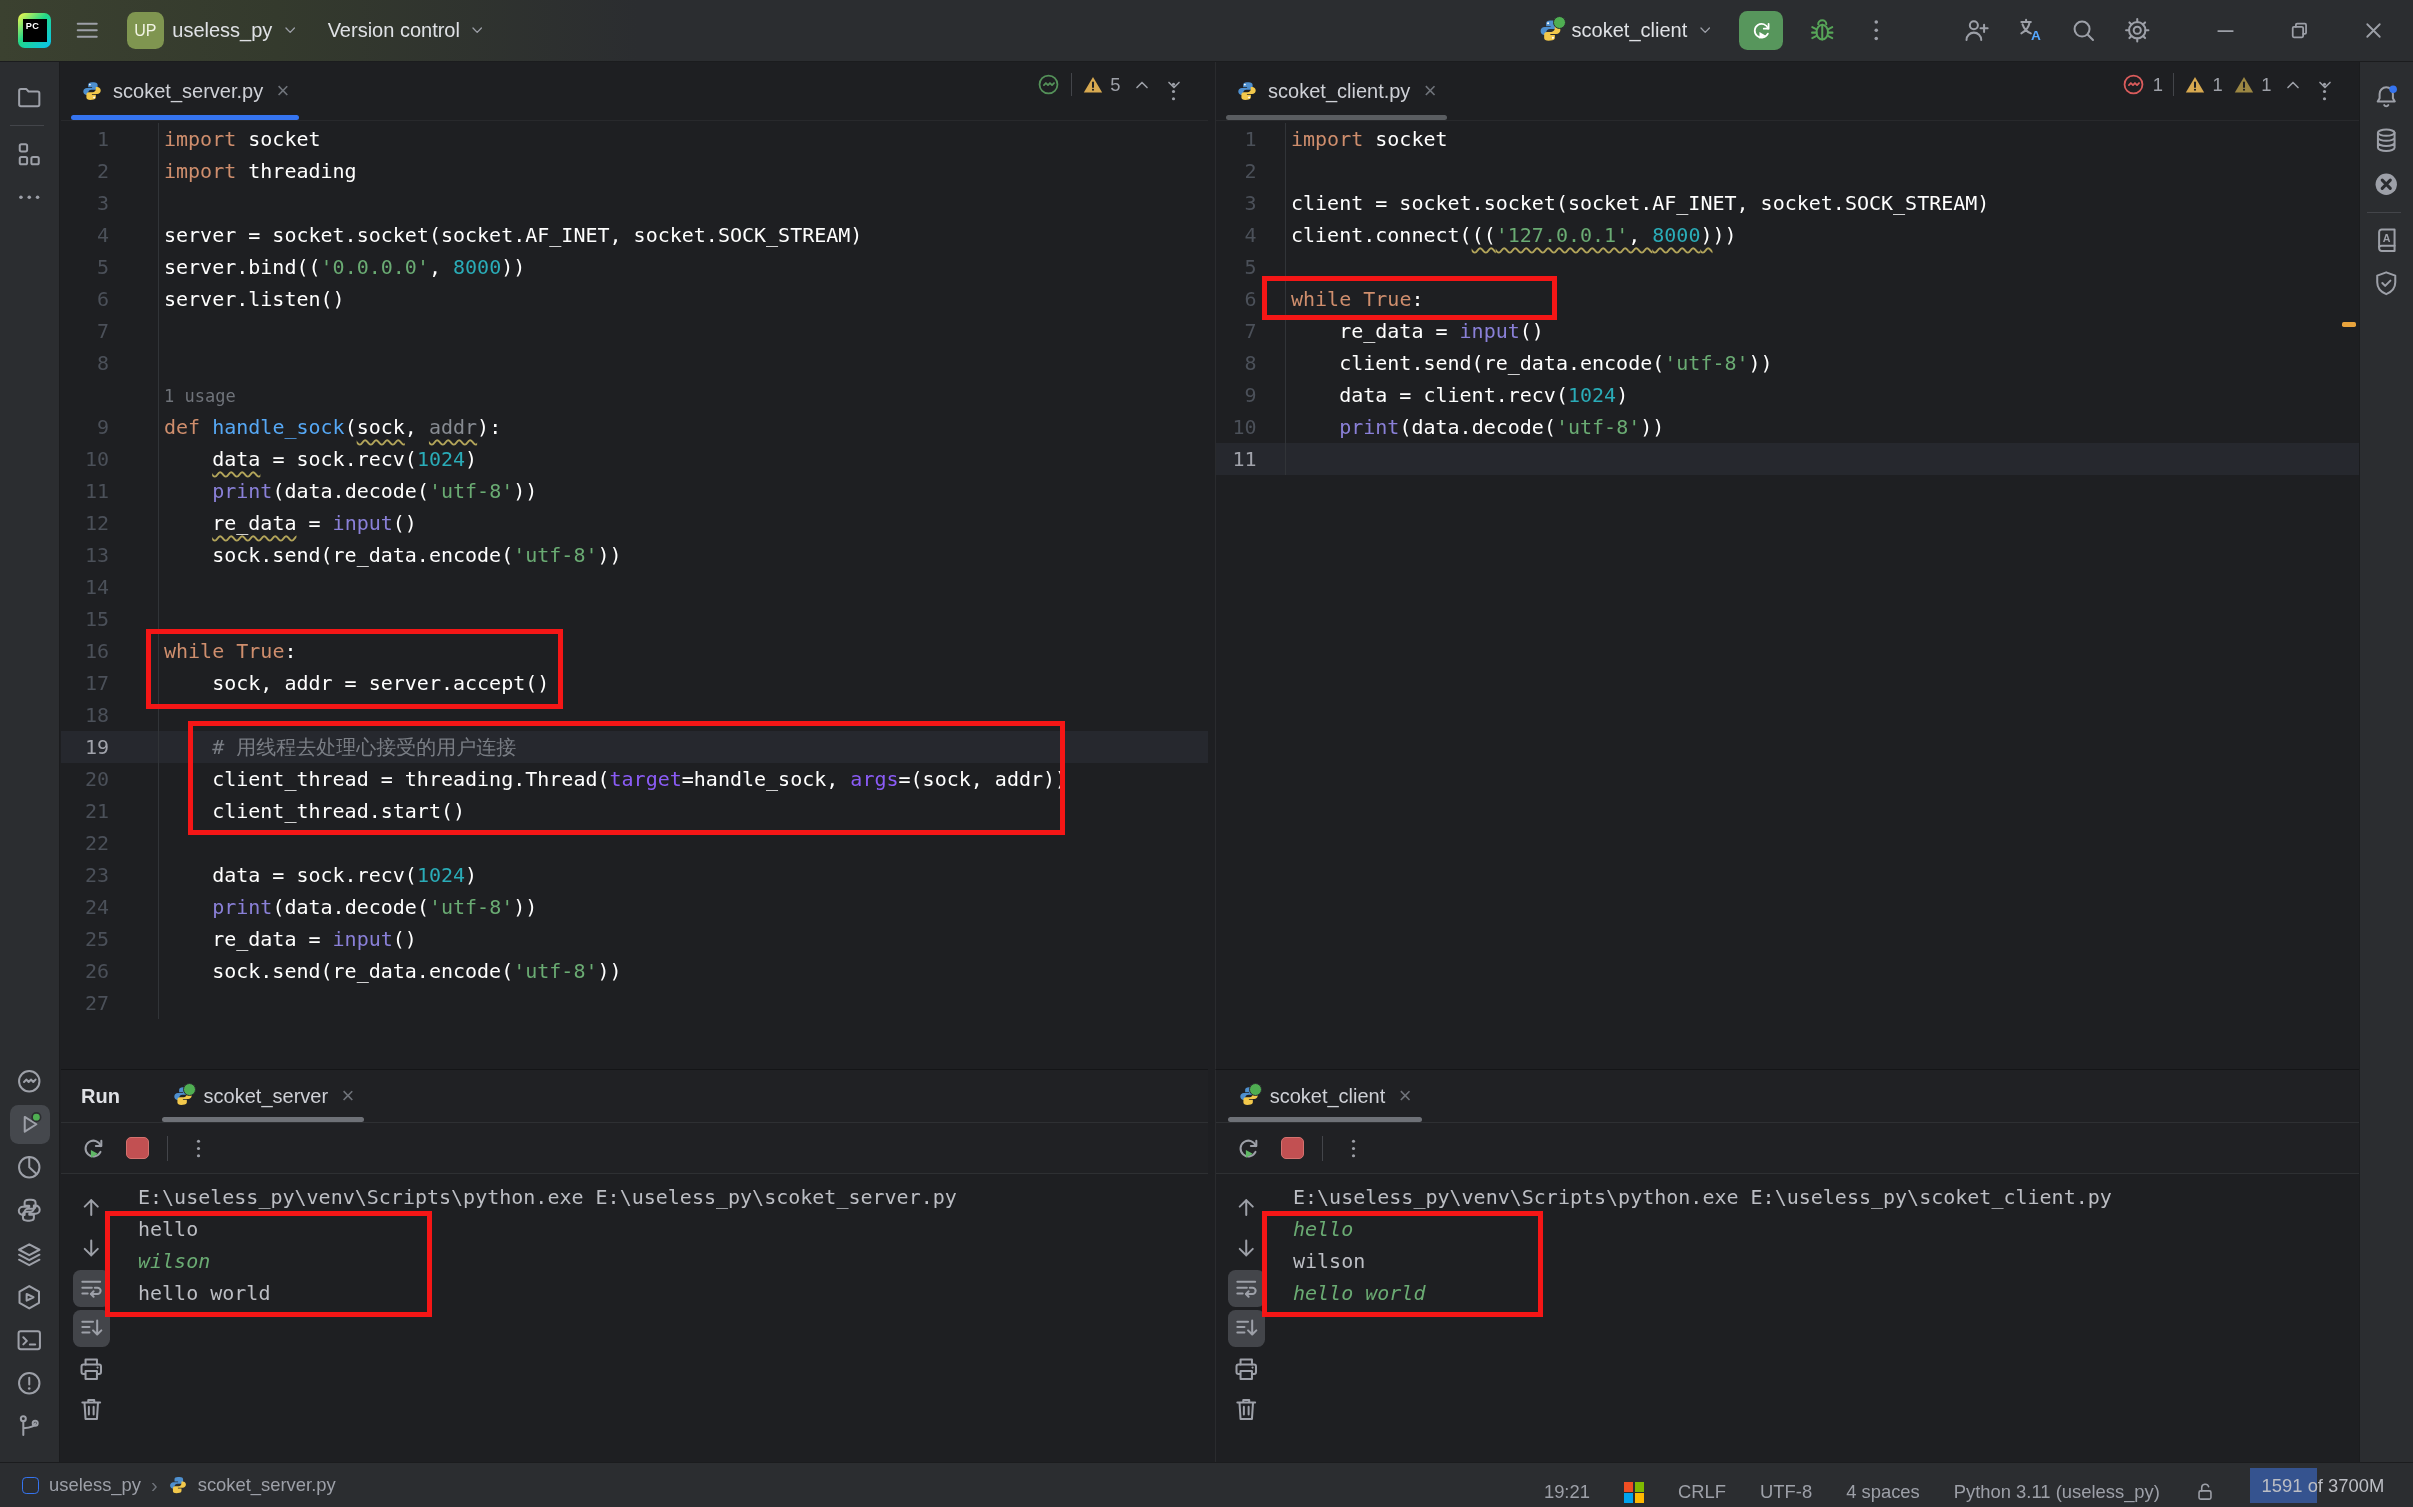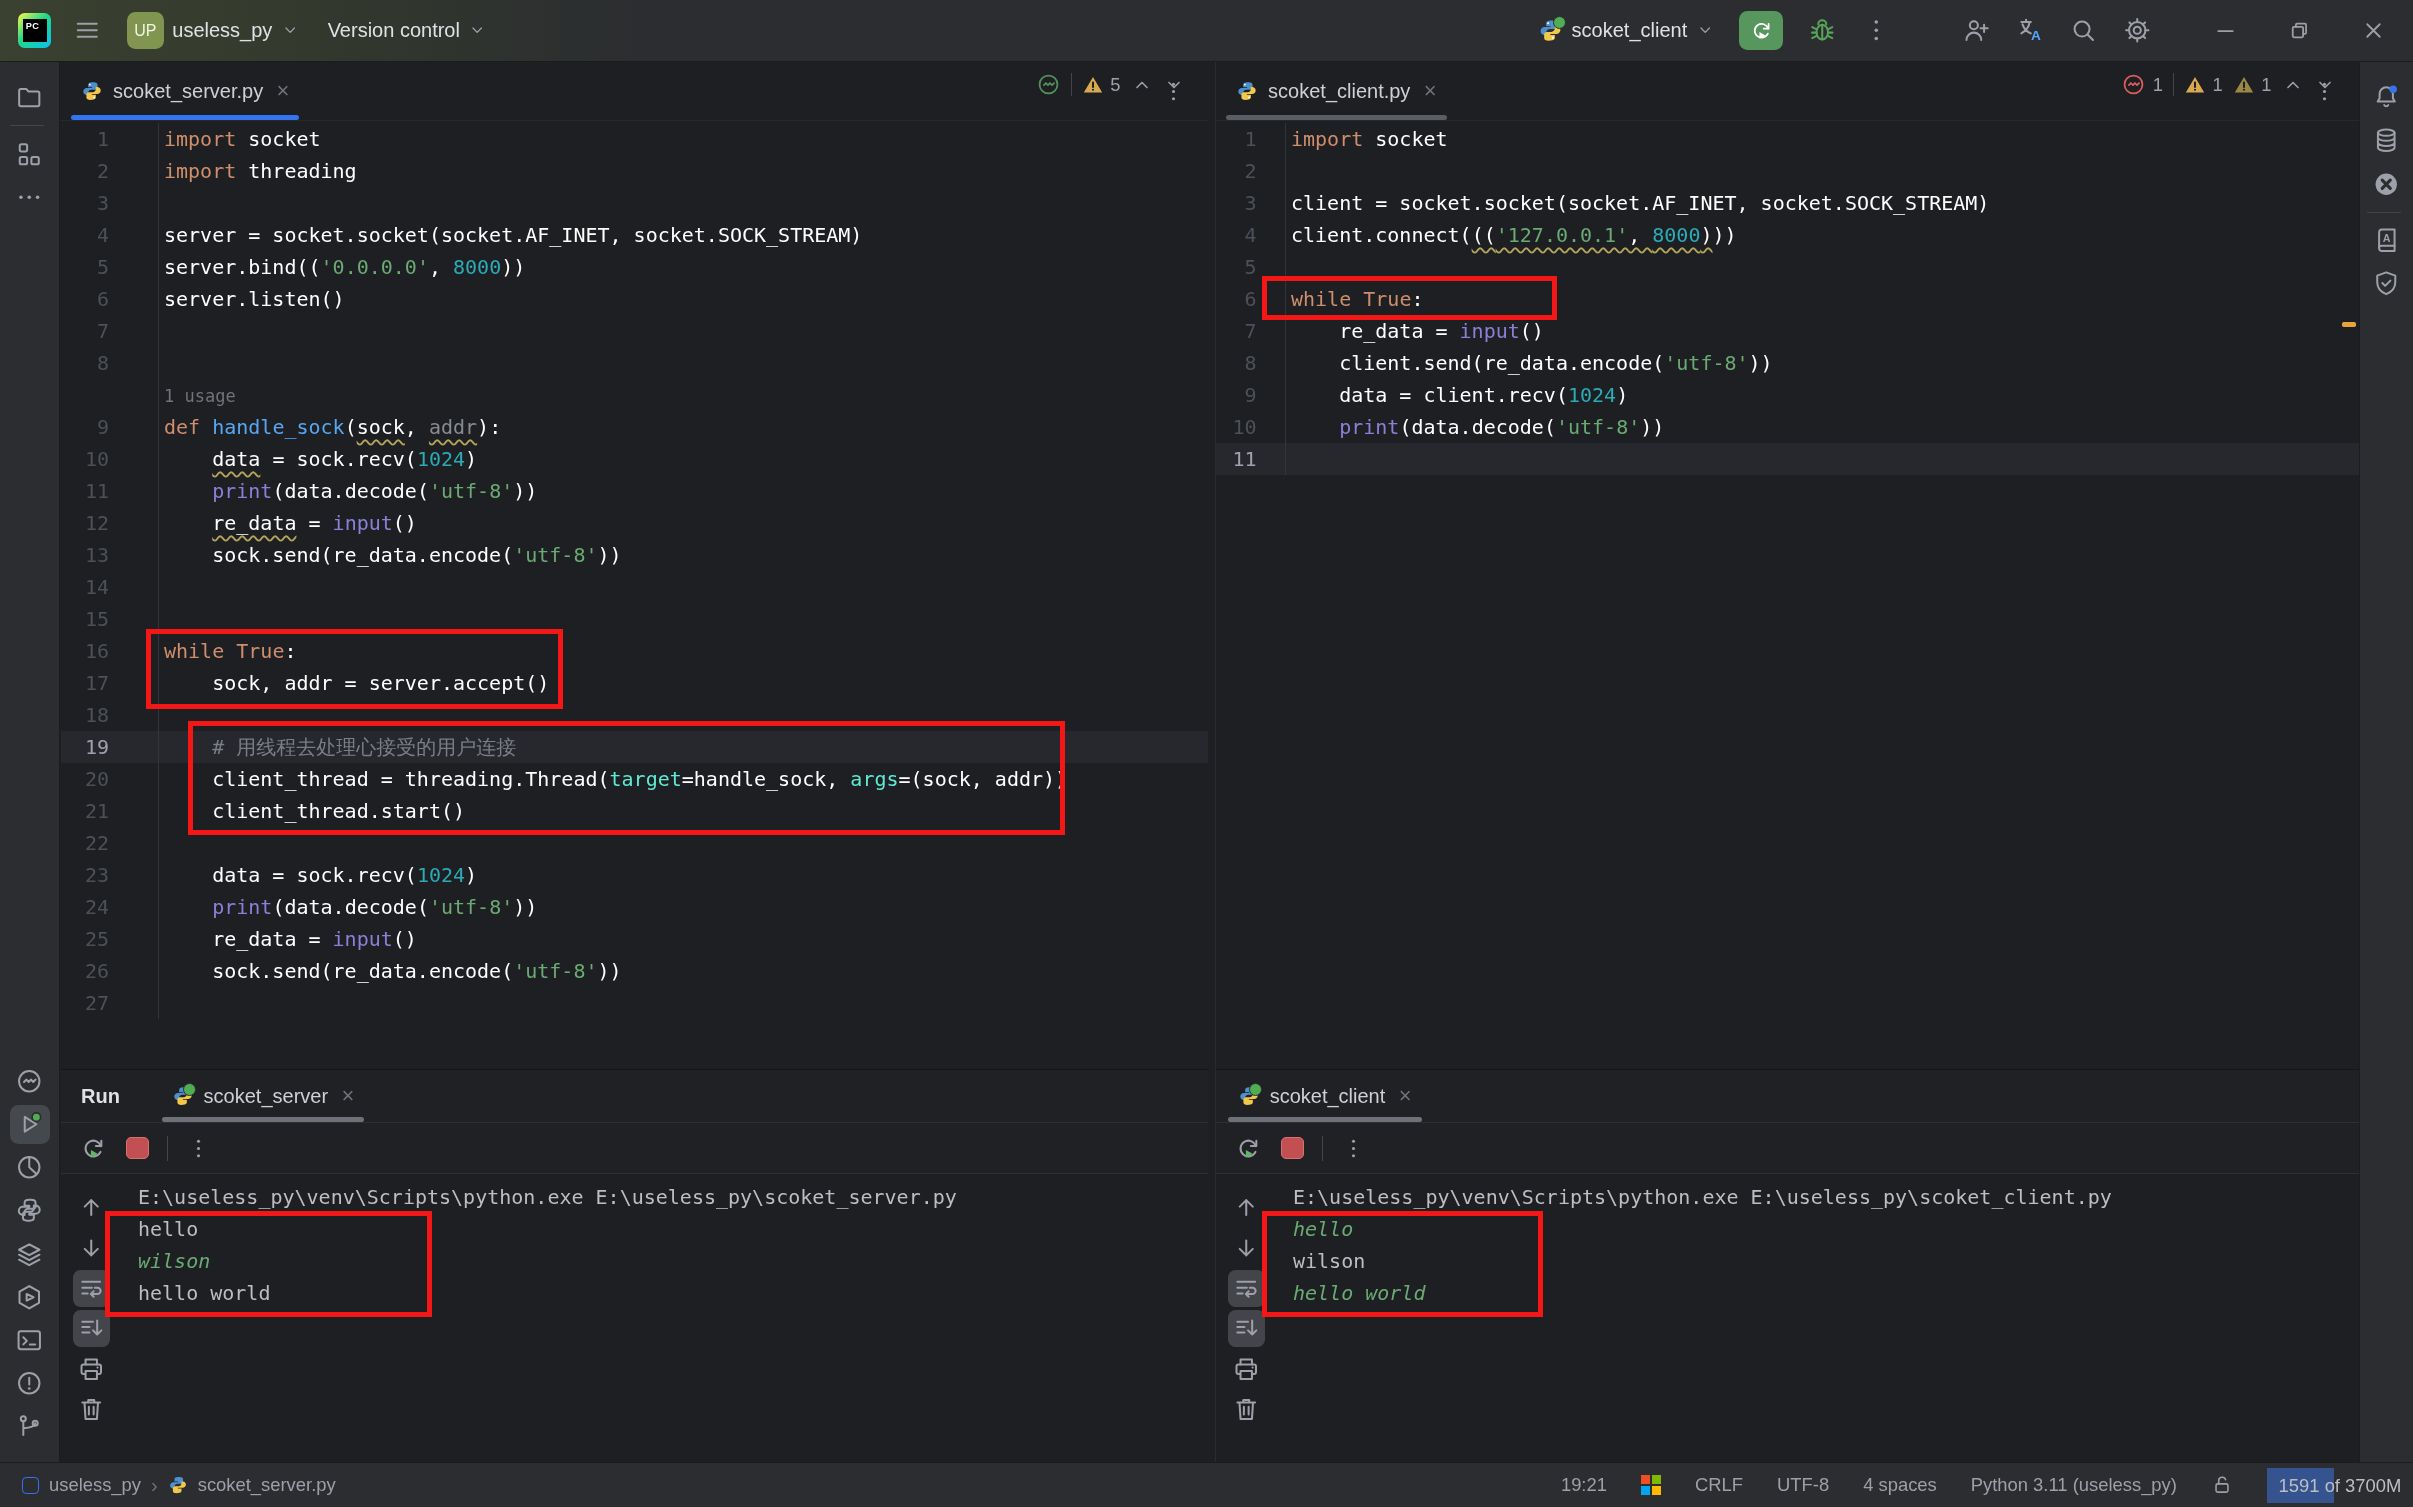--- a/index.html
+++ b/index.html
@@ -64,21 +64,21 @@
     font-size:20px;white-space:pre}
   .crow.cur{background:#26282e}
   .lnum{text-align:right;color:#4b5059;box-sizing:border-box;flex:0 0 auto}
   .ed0 .lnum{width:97px;padding-right:49px}
   .ed1 .lnum{width:69px;padding-right:28.5px}
   .crow.cur .lnum{color:#a1a3ab}
   .codecell{border-left:0.8px solid #313438;padding-left:5px;flex:1 1 auto}
   .ihint{color:#6f737a;font-size:17px}
   .seg.st{color:#ffffff}.seg.sk{color:#cf8e6d}.seg.ss{color:#6aab73}.seg.sn{color:#2aacb8}
   .seg.sf{color:#56a8f5}.seg.sb{color:#8a80d8}.seg.sc{color:#7a7e85}.seg.sp{color:#878b92}
-  .seg.sa{color:#5eead4}
+  .seg.sa{color:#8b5cf6}
   .seg.w{text-decoration:underline wavy #b3a55a;text-decoration-thickness:1.7px;
     text-underline-offset:5px;text-decoration-skip-ink:none}
 
   .ewidget{position:absolute;top:10px;right:23.5px;display:flex;align-items:center;gap:10px;
     color:#9da0a8;font-size:18.4px;z-index:6}
   .wsep{width:0.8px;height:23.5px;background:#43454a}
   .wcount{margin-left:-3.4px}
   .ok-ic{color:#549159}.err-ic{color:#db5c5c}
   .stripe-mark{position:absolute;right:3.4px;width:13.4px;height:5px;background:#e8a33d;
     border-radius:1.7px;z-index:7}
@@ -112,21 +112,21 @@
   .cout{color:#bcbec4}
   .cin{color:#6aab73;font-style:italic}
 
   
   .statusbar{position:absolute;left:0;top:1462px;width:2413px;height:45px;background:#2b2d30;
     border-top:0.8px solid #1b1c1e;box-sizing:border-box;display:flex;align-items:center;
     color:#9da0a8;font-size:18.4px;z-index:25}
   .bc{display:flex;align-items:center;gap:10px;margin-left:22px}
   .bcsq{width:17px;height:17px;border:1.7px solid #3574f0;border-radius:4.2px;box-sizing:border-box}
   .bcsep{color:#6f737a;font-size:20px}
-  .sb-right{margin-left:auto;display:flex;align-items:center;gap:34px;padding-right:0}
+  .sb-right{margin-left:auto;display:flex;align-items:flex-end;gap:34px;padding-right:17px}
   .winlogo{display:grid;grid-template-columns:9.2px 9.2px;grid-template-rows:9.2px 9.2px;gap:1.7px}
   .winlogo i{display:block}
   .mem{position:relative;height:35px;line-height:35px;padding:0 11.7px;color:#bcbec4;overflow:hidden}
   .memfill{position:absolute;left:0;top:0;bottom:0;width:46%;background:#35538f}
   .mem span{position:relative;z-index:1}
 </style>
 </head>
 <body>
 
 <div class="titlebar">

